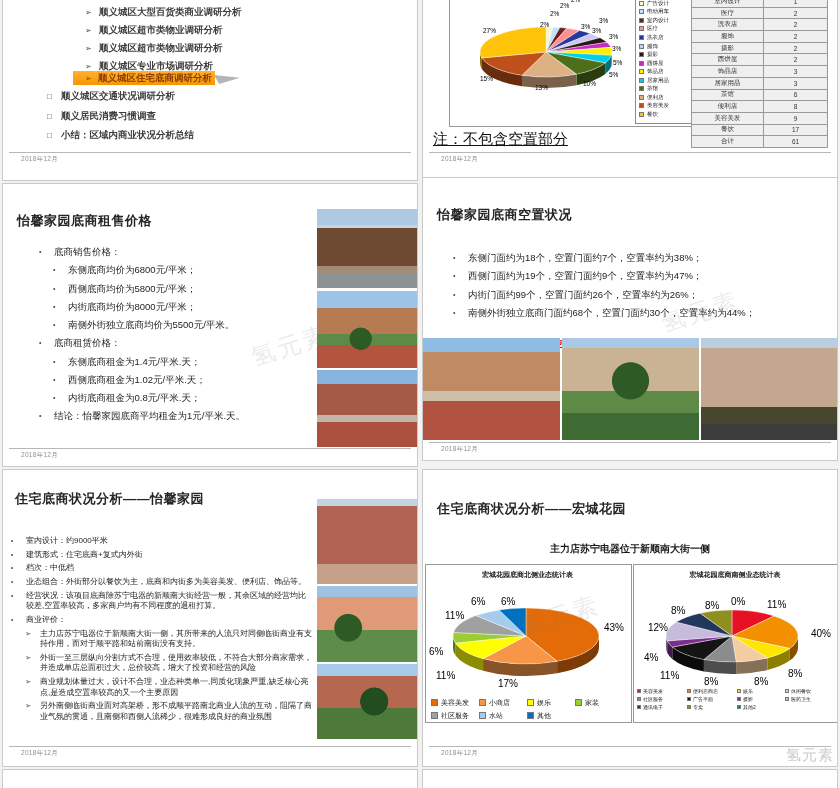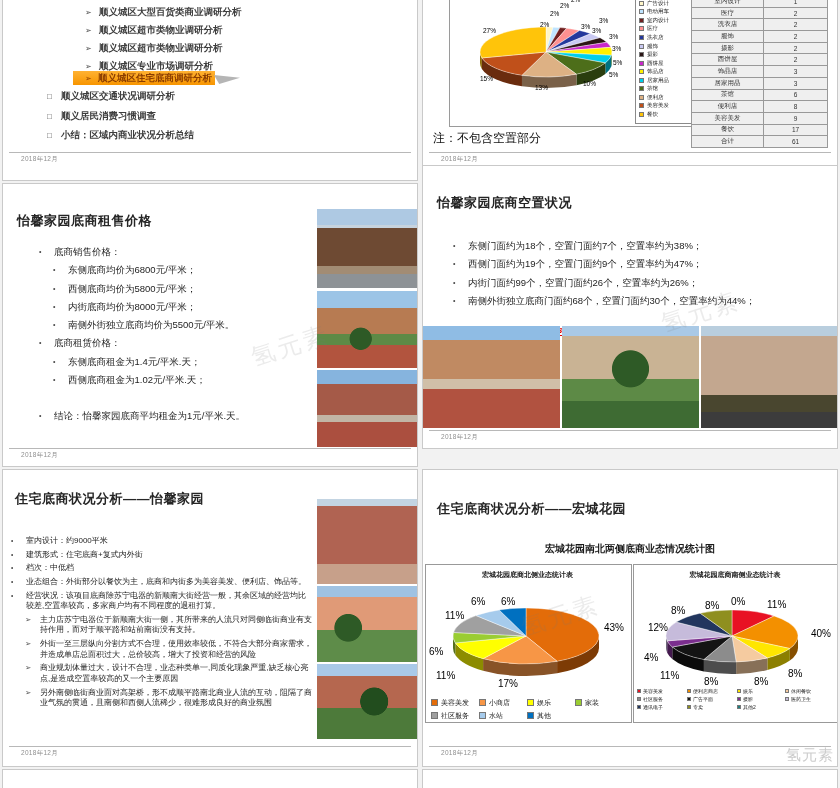--- a/index.html
+++ b/index.html
@@ -24,21 +24,21 @@
       font-size:9.5px;font-weight:bold;color:#8a3c00;white-space:nowrap;}
   .hl .mk{color:#8a3c00;}
   .wedge{position:absolute;left:211px;top:75px;width:26px;height:9px;background:#b5b5b5;
          clip-path:polygon(0 0,100% 30%,20% 100%);}
   
   .chartbox{position:absolute;border:1px solid #9a9a9a;background:#fff;}
   .legendbox{position:absolute;border:1px solid #8a8a8a;background:#fff;box-sizing:border-box;
              display:flex;flex-direction:column;padding:4px 3px 0 3px;}
   .legendbox .li{display:flex;align-items:center;gap:3px;height:8.55px;font-size:5.5px;color:#222;white-space:nowrap;}
   .sq{width:5px;height:5px;flex:0 0 auto;border:0.5px solid #777;box-sizing:border-box;}
-  .note{position:absolute;font-size:12px;color:#111;}
+  .note{position:absolute;font-size:15px;color:#111;text-decoration:underline;}
   .dtable{position:absolute;border-left:1px solid #999;border-top:1px solid #999;background:#fff;}
   .t-row{display:flex;height:11.7px;box-sizing:border-box;}
   .t-cell{border-right:1px solid #999;border-bottom:1px solid #999;background:#efefef;
           display:flex;align-items:center;justify-content:center;font-size:6.5px;color:#333;box-sizing:border-box;}
   .t-name{width:72px;}
   .t-val{width:64px;}
   
   .blist{position:absolute;display:flex;flex-direction:column;}
   .bl{display:flex;gap:6px;font-size:9.5px;color:#1d1d1d;line-height:11.5px;margin-bottom:6.8px;}
   .bl .mk{font-size:7px;line-height:11.5px;}
@@ -358,35 +358,39 @@
       <div class="bl ind">
         <span class="mk">•</span>
         <span>东侧底商租金为1.4元/平米.天；</span>
       </div>
 
       <div class="bl ind">
         <span class="mk">•</span>
         <span>西侧底商租金为1.02元/平米.天；</span>
       </div>
 
+      <div class="bl ind">
+        <span class="mk">•</span>
+        <span>内街底商租金为0.8元/平米.天；</span>
+      </div>
     </div>
   <div class="blist" style="left:36px;top:226px;width:290px;">
     <div class="bl bold">
       <span class="mk">•</span>
       <span>结论：怡馨家园底商平均租金为1元/平米.天。</span>
     </div>
   </div>
   <div class="photo p31" style="left:314px;top:25px;width:104px;height:79px;"></div>
   <div class="photo p32" style="left:314px;top:107px;width:104px;height:77px;"></div>
   <div class="photo p33" style="left:314px;top:186px;width:104px;height:77px;"></div>
   <div class="footer-line" style="top:264px;"></div>
   <div class="footer-date" style="top:267px;">2018年12月</div>
 </div>
 
-<div class="cell" style="left:422px;top:165px;width:416px;height:284px;">
+<div class="cell" style="left:422px;top:177px;width:416px;height:284px;">
   <div class="s-title" style="left:14px;top:28px;">怡馨家园底商空置状况</div>
   <div class="blist" style="left:30px;top:74px;width:366px;">
 
       <div class="bl">
         <span class="mk">•</span>
         <span>东侧门面约为18个，空置门面约7个，空置率约为38%；</span>
       </div>
 
       <div class="bl">
         <span class="mk">•</span>
@@ -439,20 +443,24 @@
         <div class="bl">
           <span class="mk">•</span>
           <span>业态组合：外街部分以餐饮为主，底商和内街多为美容美发、便利店、饰品等。</span>
         </div>
 
         <div class="bl">
           <span class="mk">•</span>
           <span>经营状况：该项目底商除苏宁电器的新顺南大街经营一般，其余区域的经营均比较差,空置率较高，多家商户均有不同程度的退租打算。</span>
         </div>
 
+        <div class="bl">
+          <span class="mk">•</span>
+          <span>商业评价：</span>
+        </div>
       </div>
     <div>
 
         <div class="bl pt">
           <span class="mk">➢</span>
           <span>主力店苏宁电器位于新顺南大街一侧，其所带来的人流只对同侧临街商业有支持作用，而对于顺平路和站前南街没有支持。</span>
         </div>
 
         <div class="bl pt">
           <span class="mk">➢</span>
@@ -472,21 +480,21 @@
   </div>
   <div class="photo p51" style="left:314px;top:29px;width:104px;height:85px;"></div>
   <div class="photo p52" style="left:314px;top:116px;width:104px;height:76px;"></div>
   <div class="photo p53" style="left:314px;top:194px;width:104px;height:75px;"></div>
   <div class="footer-line" style="top:276px;"></div>
   <div class="footer-date" style="top:279px;">2018年12月</div>
 </div>
 
 <div class="cell" style="left:422px;top:469px;width:416px;height:298px;">
   <div class="s-title" style="left:14px;top:30px;">住宅底商状况分析——宏城花园</div>
-  <div class="subtitle" style="top:72px;">宏城花园南北两侧底商业态情况统计图</div>
+  <div class="subtitle" style="top:72px;">主力店苏宁电器位于新顺南大街一侧</div>
 
   <div class="pbox" style="left:2px;top:94px;width:205px;height:157px;"></div>
   <div class="pbox-title" style="left:2px;top:100px;width:205px;">宏城花园底商北侧业态统计表</div>
   <svg class="pie" style="left:2px;top:114px;width:205px;height:110px;" viewBox="0 0 205 110">
       <path d="M 174 52 A 73 28 0 0 1 132.0818882842503 77.33515746904854 l 0 12 A 73 28 0 0 0 174 64 Z" fill="rgb(125,59,5)"></path>
       <path d="M 132.0818882842503 77.33515746904854 A 73 28 0 0 1 58.09167658264947 74.65247584249853 l 0 12 A 73 28 0 0 0 132.0818882842503 89.33515746904854 Z" fill="rgb(136,83,39)"></path>
       <path d="M 58.09167658264947 74.65247584249853 A 73 28 0 0 1 30.293429237609942 58.963316840615946 l 0 12 A 73 28 0 0 0 58.09167658264947 86.65247584249853 Z" fill="rgb(140,140,0)"></path>
       <path d="M 30.293429237609942 58.963316840615946 A 73 28 0 0 1 28 52.00000000000001 l 0 12 A 73 28 0 0 0 30.293429237609942 70.96331684061595 Z" fill="rgb(85,113,28)"></path>
       <path d="M 101 52 L 101 24 A 73 28 0 0 1 132.0818882842503 77.33515746904854 Z" fill="#E36C09" stroke="#ffffff" stroke-width="0.4"></path>
       <path d="M 101 52 L 132.0818882842503 77.33515746904854 A 73 28 0 0 1 58.09167658264947 74.65247584249853 Z" fill="#F79646" stroke="#ffffff" stroke-width="0.4"></path>

